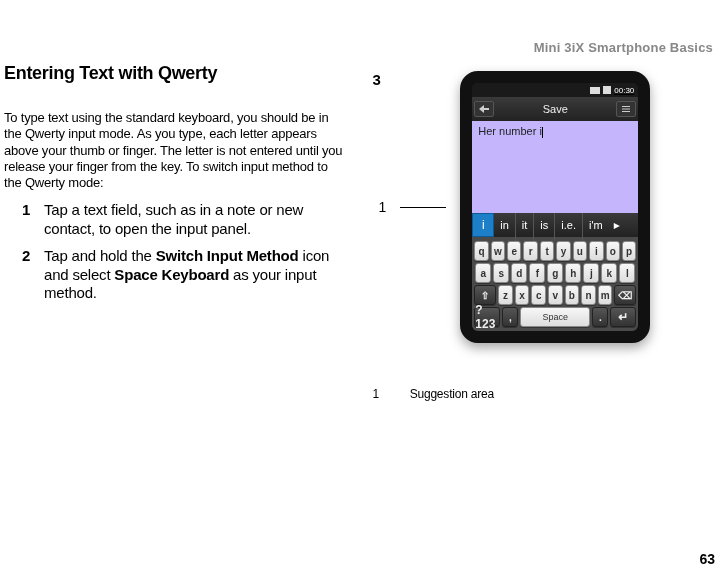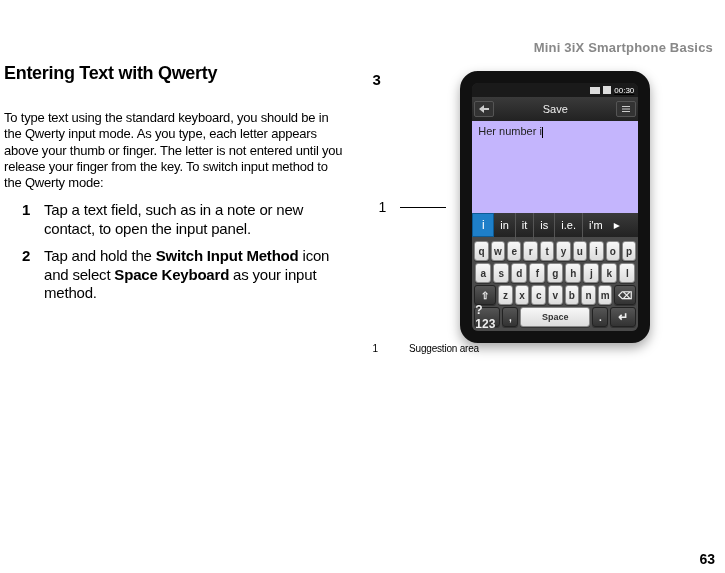--- a/index.html
+++ b/index.html
@@ -29,23 +29,23 @@
   .textarea .cursor { display:inline-block; width:1px; height:11px; background:#000; vertical-align:middle; }
   .suggestbar { height: 24px; background: linear-gradient(#3a3a3a,#222); display: flex; align-items: center; gap: 0; }
   .suggestbar .sel { background: #1e7fc9; color: #fff; width: 22px; height: 24px; display:flex; align-items:center; justify-content:center; font-size:12px; border:1px solid #0d5a94; }
   .suggestbar .sug { color:#fff; font-size:11px; padding: 0 6px; border-right:1px solid #555; height:31px; display:flex; align-items:center; }
   .suggestbar .arrow { color:#fff; width:16px; text-align:center; font-size:12px; }
   .kb { background: #4a4a4a; padding: 4px 2px 2px 2px; }
   .kb-row { display:flex; justify-content:center; gap:2px; margin-bottom:2px; }
   .key { width: 16px; height: 20px; background: linear-gradient(#f7f7f7,#dcdcdc); border: 1px solid #888; border-radius: 3px; font-size: 10px; font-weight: bold; color:#333; display:flex; align-items:center; justify-content:center; box-shadow: 0 1px 0 rgba(0,0,0,0.3); }
   .key.dark { background: linear-gradient(#555,#333); color:#eee; border-color:#222; }
   .key.wide { width: 24px; }
-  .key.space { width: 70px; font-size:9px; font-weight:bold; }
+  .key.space { width: 70px; font-size:9px; font-weight:normal; }
   .key.mod { width: 26px; font-size:12px; }
-  .footnote { font-family: "Arial Narrow", Arial, sans-serif; font-size: 10px; letter-spacing: -0.2px; }
+  .footnote { margin-top: 44px; font-family: "Arial Narrow", Arial, sans-serif; font-size: 12px; letter-spacing: -0.2px; }
   .footnote .fn-num { display:inline-block; width: 34px; }
   .pagenum { position: absolute; right: 10px; bottom: 6px; font-weight: bold; font-size: 14px; font-family: Arial; }
 </style>
 </head>
 <body>
 
 <div class="page">
   <div class="header">Mini 3iX Smartphone Basics</div>
 
   <div class="cols">

